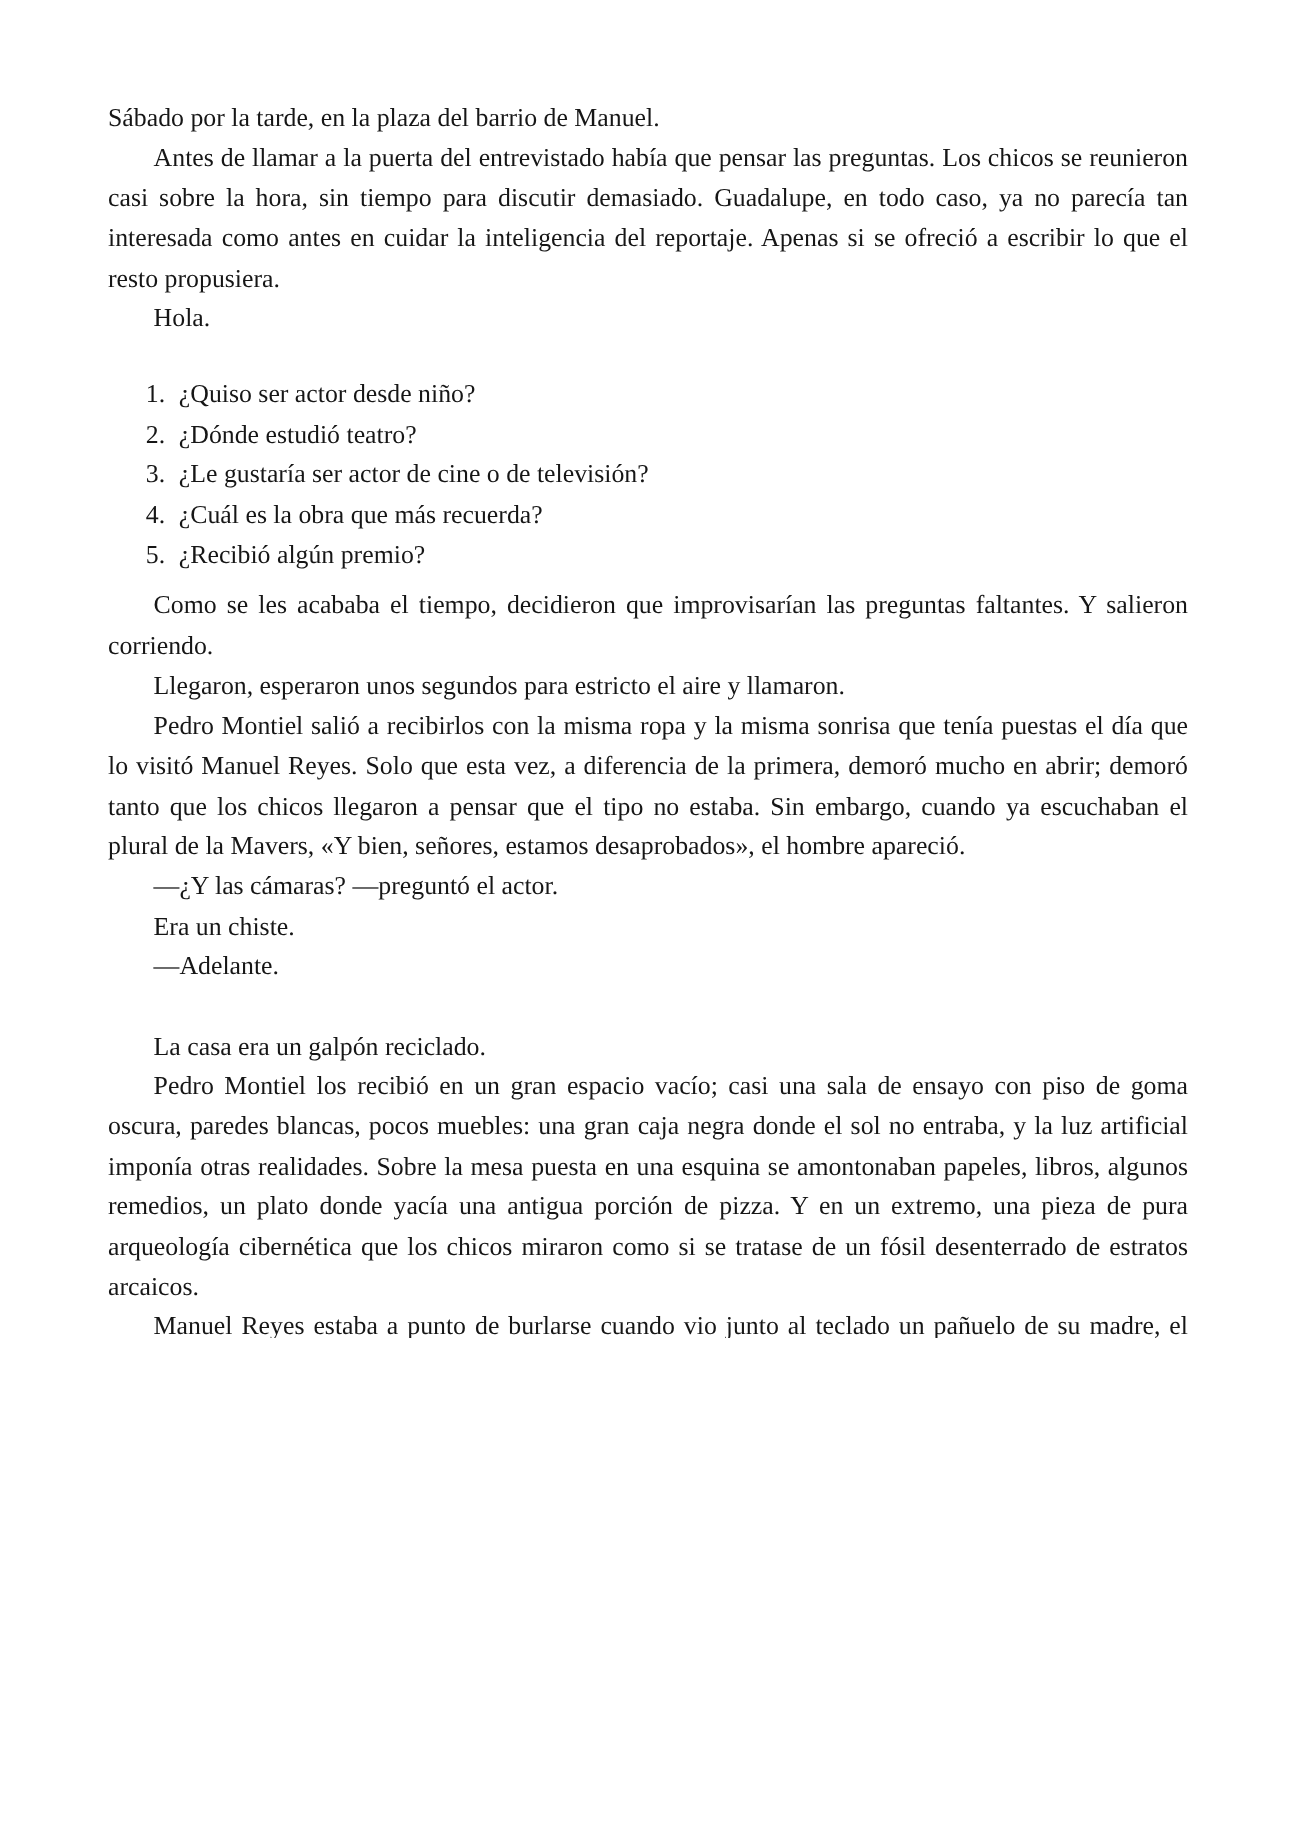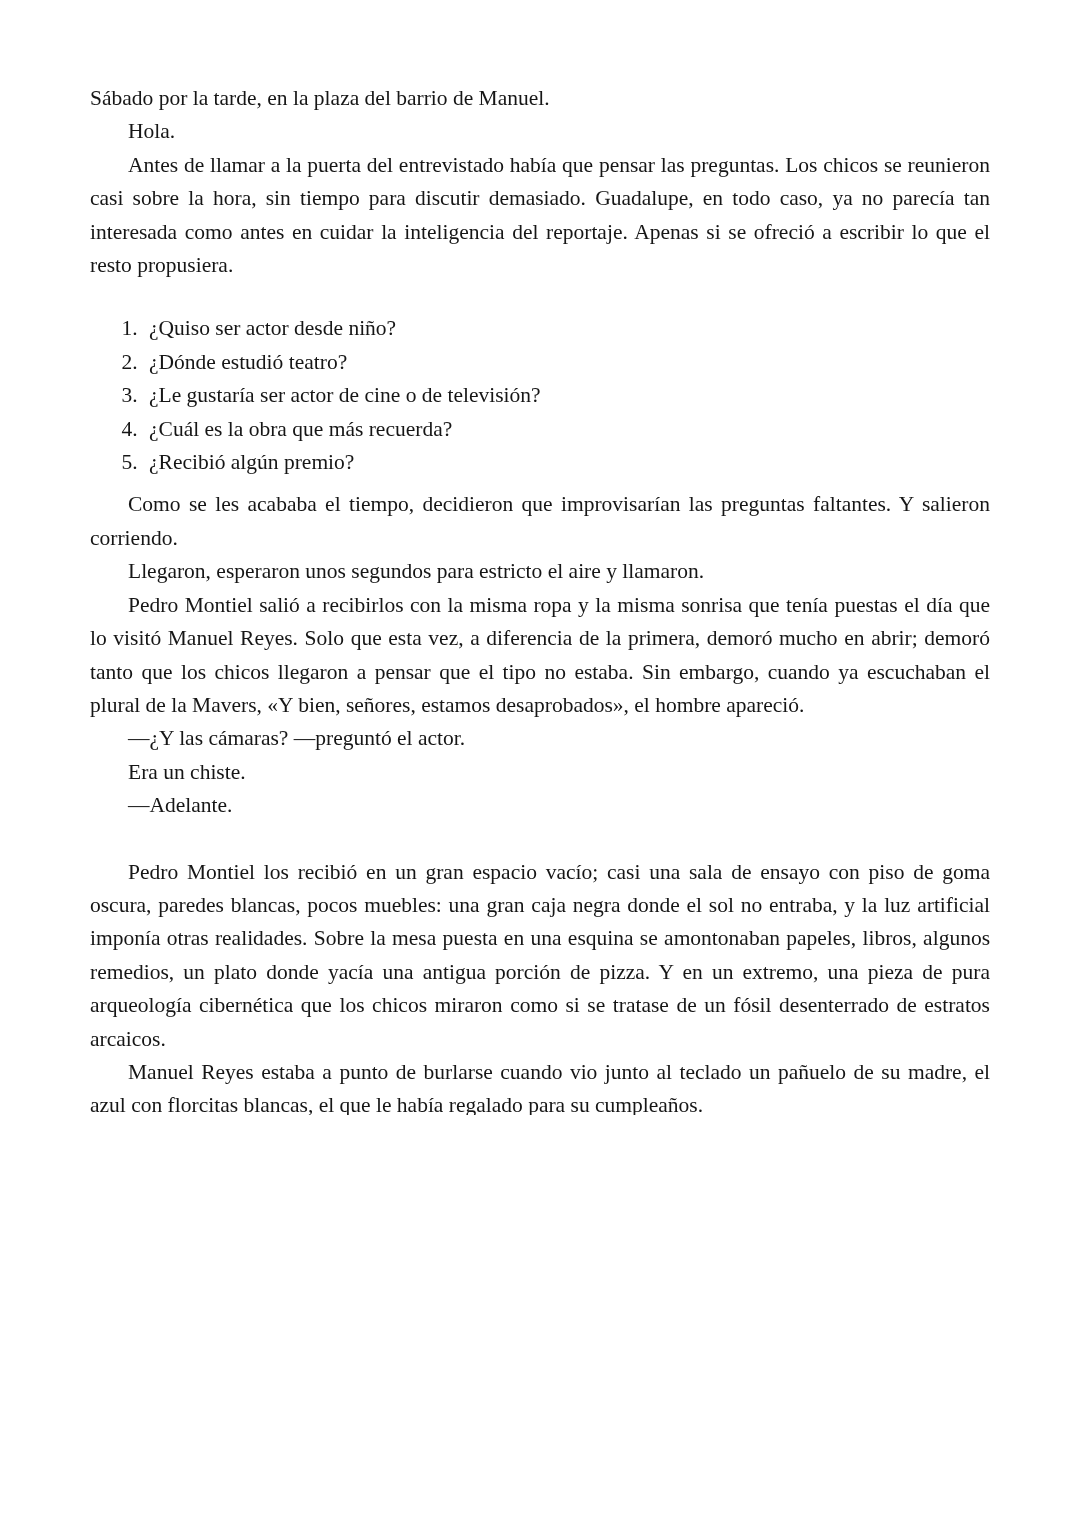--- a/index.html
+++ b/index.html
@@ -49,39 +49,40 @@
     font-size: 21.5px;
     color: #161616;
   }
 </style>
 </head>
 <body>
 
 <div class="page">
 
   <p class="para no-indent">Sábado por la tarde, en la plaza del barrio de Manuel.</p>
+  <p class="para">Antes de llamar a la puerta del entrevistado había que pensar las preguntas. Los chicos se reunieron casi sobre la hora, sin tiempo para discutir demasiado. Guadalupe, en todo caso, ya no parecía tan interesada como antes en cuidar la inteligencia del reportaje. Apenas si se ofreció a escribir lo que el resto propusiera.</p>
   <p class="para">Hola.</p>
-  <p class="para">Antes de llamar a la puerta del entrevistado había que pensar las preguntas. Los chicos se reunieron casi sobre la hora, sin tiempo para discutir demasiado. Guadalupe, en todo caso, ya no parecía tan interesada como antes en cuidar la inteligencia del reportaje. Apenas si se ofreció a escribir lo que el resto propusiera.</p>
 
   <ol class="questions">
     <li>¿Quiso ser actor desde niño?</li>
     <li>¿Dónde estudió teatro?</li>
     <li>¿Le gustaría ser actor de cine o de televisión?</li>
     <li>¿Cuál es la obra que más recuerda?</li>
     <li>¿Recibió algún premio?</li>
   </ol>
 
   <p class="para">Como se les acababa el tiempo, decidieron que improvisarían las preguntas faltantes. Y salieron corriendo.</p>
   <p class="para">Llegaron, esperaron unos segundos para estricto el aire y llamaron.</p>
   <p class="para">Pedro Montiel salió a recibirlos con la misma ropa y la misma sonrisa que tenía puestas el día que lo visitó Manuel Reyes. Solo que esta vez, a diferencia de la primera, demoró mucho en abrir; demoró tanto que los chicos llegaron a pensar que el tipo no estaba. Sin embargo, cuando ya escuchaban el plural de la Mavers, «Y bien, señores, estamos desaprobados», el hombre apareció.</p>
   <p class="para">—¿Y las cámaras? —preguntó el actor.</p>
   <p class="para">Era un chiste.</p>
   <p class="para">—Adelante.</p>
 
   <div class="block-gap"></div>
 
+  <p class="para">La casa era un galpón reciclado.</p>
   <p class="para">Pedro Montiel los recibió en un gran espacio vacío; casi una sala de ensayo con piso de goma oscura, paredes blancas, pocos muebles: una gran caja negra donde el sol no entraba, y la luz artificial imponía otras realidades. Sobre la mesa puesta en una esquina se amontonaban papeles, libros, algunos remedios, un plato donde yacía una antigua porción de pizza. Y en un extremo, una pieza de pura arqueología cibernética que los chicos miraron como si se tratase de un fósil desenterrado de estratos arcaicos.</p>
   <p class="para">Manuel Reyes estaba a punto de burlarse cuando vio junto al teclado un pañuelo de su madre, el azul con florcitas blancas, el que le había regalado para su cumpleaños.</p>
   <p class="para">El dolor lo dejó inteligencia.</p>
 
   <div class="footer">www.lectulandia.com - Página 38</div>
 
 </div>
 
 </body></html>

